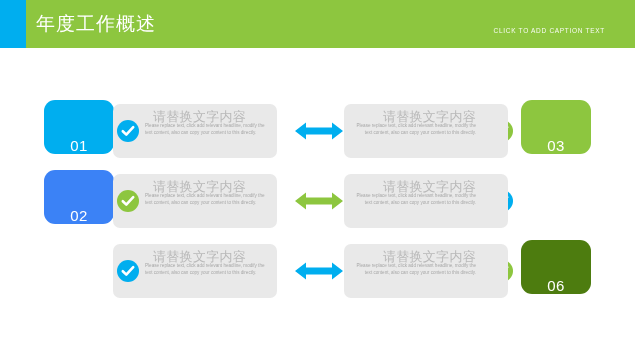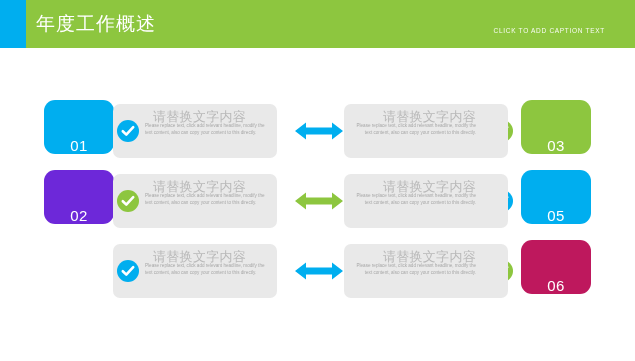--- a/index.html
+++ b/index.html
@@ -189,21 +189,21 @@
       <div class="panel right">
         <p class="panel-heading">请替换文字内容</p>
         <p class="panel-body">Please replace text, click add relevant headline, modify the text content, also can copy your content to this directly.</p>
       </div>
       <div class="num-box right" style="background:#8dc63f">
         <span>03</span>
       </div>
     </div>
 
     <div class="row">
-      <div class="num-box left" style="background:#6d28d9">
+      <div class="num-box left" style="background:#3b82f6">
         <span>02</span>
       </div>
       <div class="panel left">
         <p class="panel-heading">请替换文字内容</p>
         <p class="panel-body">Please replace text, click add relevant headline, modify the text content, also can copy your content to this directly.</p>
       </div>
       <div class="check left">
         <svg width="22" height="22" viewBox="0 0 22 22">
           <circle cx="11" cy="11" r="11" fill="#8dc63f"></circle>
           <path d="M5.8 11.2 L9.3 14.6 L16.2 7.2" stroke="#ffffff" stroke-width="2.6" fill="none" stroke-linecap="round" stroke-linejoin="round"></path>
@@ -217,23 +217,20 @@
       <div class="check right">
         <svg width="22" height="22" viewBox="0 0 22 22">
           <circle cx="11" cy="11" r="11" fill="#00aeef"></circle>
           <path d="M5.8 11.2 L9.3 14.6 L16.2 7.2" stroke="#ffffff" stroke-width="2.6" fill="none" stroke-linecap="round" stroke-linejoin="round"></path>
         </svg>
       </div>
       <div class="panel right">
         <p class="panel-heading">请替换文字内容</p>
         <p class="panel-body">Please replace text, click add relevant headline, modify the text content, also can copy your content to this directly.</p>
       </div>
-      <div class="num-box right" style="background:#00aeef">
-        <span>05</span>
-      </div>
     </div>
 
     <div class="row">
       <div class="panel left">
         <p class="panel-heading">请替换文字内容</p>
         <p class="panel-body">Please replace text, click add relevant headline, modify the text content, also can copy your content to this directly.</p>
       </div>
       <div class="check left">
         <svg width="22" height="22" viewBox="0 0 22 22">
           <circle cx="11" cy="11" r="11" fill="#00aeef"></circle>
@@ -248,19 +245,19 @@
       <div class="check right">
         <svg width="22" height="22" viewBox="0 0 22 22">
           <circle cx="11" cy="11" r="11" fill="#8dc63f"></circle>
           <path d="M5.8 11.2 L9.3 14.6 L16.2 7.2" stroke="#ffffff" stroke-width="2.6" fill="none" stroke-linecap="round" stroke-linejoin="round"></path>
         </svg>
       </div>
       <div class="panel right">
         <p class="panel-heading">请替换文字内容</p>
         <p class="panel-body">Please replace text, click add relevant headline, modify the text content, also can copy your content to this directly.</p>
       </div>
-      <div class="num-box right" style="background:#be185d">
+      <div class="num-box right" style="background:#4d7c0f">
         <span>06</span>
       </div>
     </div>
 
   </div>
 </div>
 
 </body></html>

